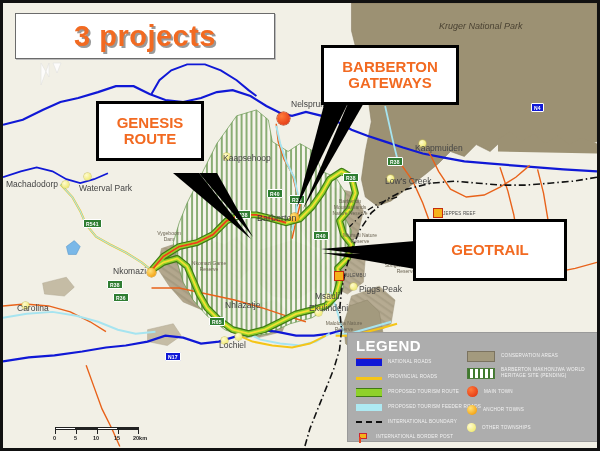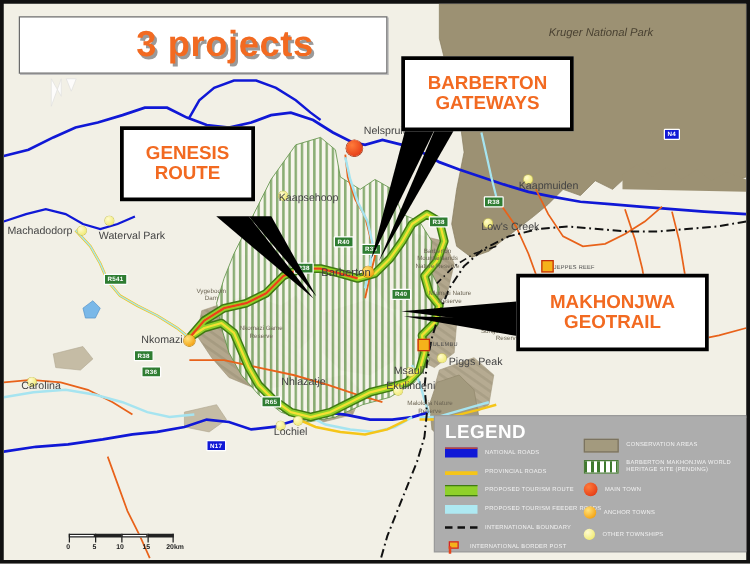--- a/index.html
+++ b/index.html
@@ -21,21 +21,21 @@
   .dot{position:absolute;border-radius:50%;}
   .dot.main{width:13px;height:13px;background:radial-gradient(circle at 35% 32%,#ff7b3a,#e8431a 70%,#c32d0c);box-shadow:0 0 0 .5px #9c2a09;}
   .dot.anchor{width:9px;height:9px;background:radial-gradient(circle at 35% 32%,#ffe27a,#f5a81c 70%,#d98c06);box-shadow:0 0 0 .5px #b97f08;}
   .dot.other{width:7px;height:7px;background:radial-gradient(circle at 35% 32%,#fffbd0,#f2ec7a 72%,#dcd44e);box-shadow:0 0 0 .5px #c9c252;}
 
   
   .callout{position:absolute;background:#fff;border:3px solid #000;color:#f26a21;font-weight:bold;text-align:center;line-height:1.04;z-index:40;
            font-family:"Liberation Sans",sans-serif;display:flex;align-items:center;justify-content:center;}
   .callout span{display:block;}
   #title-box{position:absolute;left:12px;top:10px;width:258px;height:44px;background:#fff;border:1px solid #6b6b6b;
-             box-shadow:1px 1px 0 #bbb;z-index:45;display:flex;align-items:center;justify-content:center;padding-left:35px;}
+             box-shadow:1px 1px 0 #bbb;z-index:45;display:flex;align-items:center;justify-content:center;}
   #title-box .t{font-size:29px;font-weight:bold;color:#f26a21;letter-spacing:.5px;
              text-shadow:2px 2px 0 #9a9a9a;font-family:"Liberation Sans",sans-serif;}
 
   
   #legend{position:absolute;left:345px;top:330px;width:251px;height:108px;background:#adadad;z-index:35;
           box-shadow:0 0 0 1px #9a9a9a;}
   #legend .lg-title{position:absolute;left:8px;top:4px;font-size:15px;font-weight:bold;color:#fff;letter-spacing:.4px;}
   .lg-col{position:absolute;}
   .lg-row{display:flex;align-items:center;height:14px;margin-bottom:1px;}
   .lg-row .sw{width:26px;height:7px;margin-right:6px;flex:0 0 26px;position:relative;}
@@ -336,21 +336,20 @@
 
   <div class="callout" style="left:318px;top:42px;width:132px;height:54px;font-size:15px;">
     <div>
       <span>BARBERTON</span>
       <span>GATEWAYS</span>
     </div>
   </div>
 
   <div class="callout" style="left:410px;top:216px;width:148px;height:56px;font-size:15px;">
     <div>
-      <span>MAKHONJWA</span>
       <span>GEOTRAIL</span>
     </div>
   </div>
 
   <div id="title-box">
     <div class="t">3 projects</div>
   </div>
 
 </div>
 

